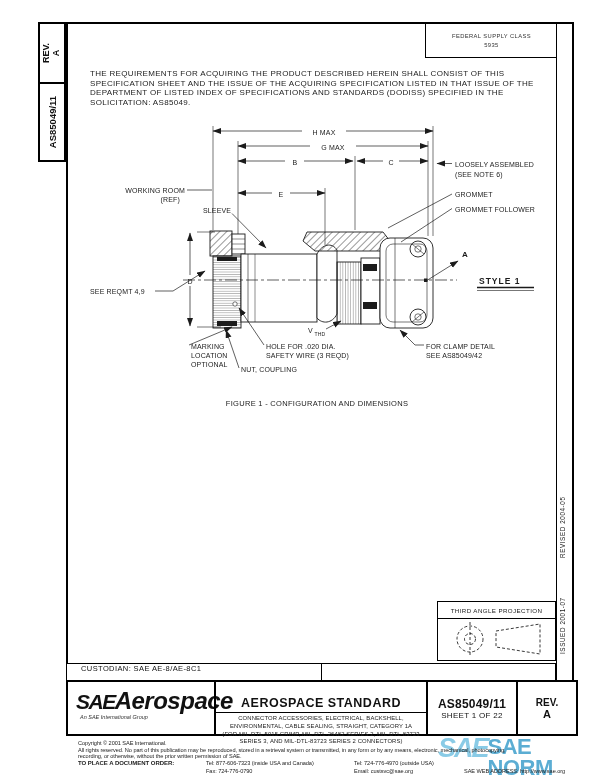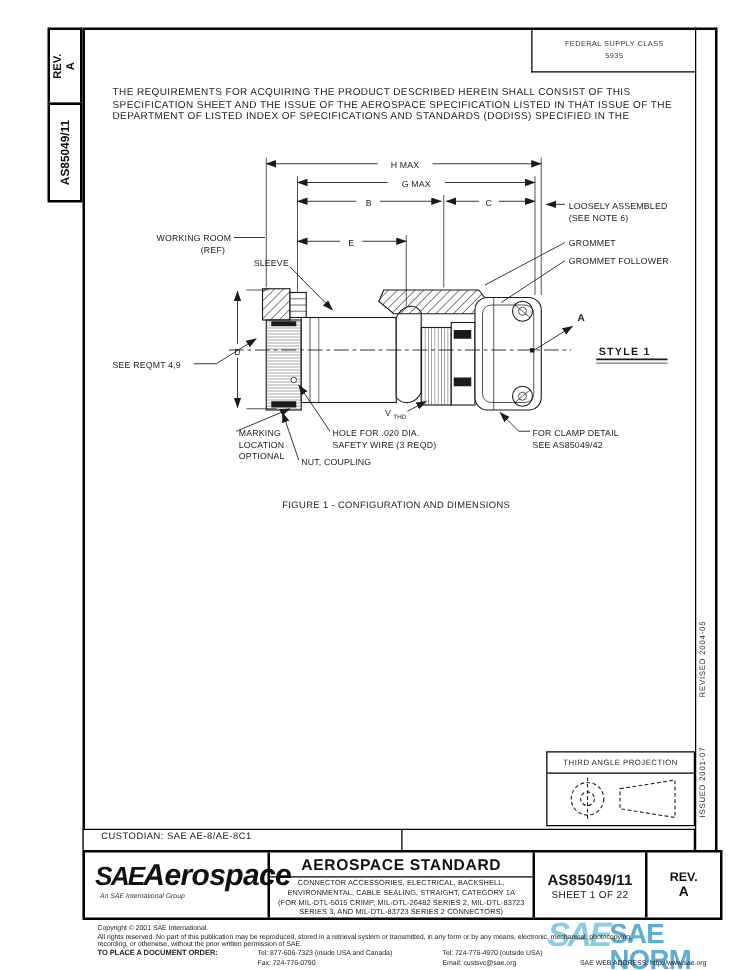--- a/index.html
+++ b/index.html
@@ -26,21 +26,21 @@
   .cust{border:1.5px solid #000;border-bottom:none;display:flex;align-items:flex-start;
         font-size:7.5px;letter-spacing:.4px}
   .cust .div{position:absolute;left:254px;top:0;bottom:0;border-left:1.5px solid #000}
   .tblock{border:2px solid #000;display:flex;background:#fff}
   .tcell{border-left:2px solid #000;box-sizing:border-box;height:100%}
   .tcell:first-child{border-left:none}
   .logo-sae{font-weight:900;font-style:italic;font-size:21px;letter-spacing:-1.5px;line-height:1}
   .logo-aero{font-style:italic;font-size:24px;font-weight:700;letter-spacing:-.5px;line-height:1}
   .logo-sub{font-size:5.5px;font-style:italic;color:#333;margin-top:1px}
   .std-h{font-size:12.5px;font-weight:bold;text-align:center;letter-spacing:.5px;
-         border-bottom:1.5px solid #000;padding:3px 0 2px 0}
+         border-bottom:1.5px solid #000;padding:14px 0 2px 0}
   .std-d{font-size:5.9px;text-align:center;line-height:1.32;letter-spacing:.1px;
          color:#222;padding-top:2px}
   .numcell{display:flex;flex-direction:column;align-items:center;justify-content:center}
   .docnum{font-size:12px;font-weight:bold;letter-spacing:.2px}
   .sheet{font-size:8px;letter-spacing:.3px;margin-top:0}
   .revcell{display:flex;flex-direction:column;align-items:center;justify-content:center}
   .rev-l{font-size:10px;font-weight:bold}
   .rev-v{font-size:11px;font-weight:bold}
   .footer{font-size:5.6px;color:#222;z-index:1}
   .footer .ln{position:absolute;white-space:nowrap;letter-spacing:-.05px}
@@ -73,22 +73,23 @@
   <div class="vtext" style="left:559px;top:654px">ISSUED 2001-07</div>
   <div class="vtext" style="left:559px;top:558px">REVISED 2004-05</div>
 
   <div class="abs fsc" style="left:425px;top:24px;width:131px;height:33px">
     <span>FEDERAL SUPPLY CLASS</span>
     <span>5935</span>
   </div>
 
   <div class="abs intro" style="left:90px;top:69px">
     <div>THE REQUIREMENTS FOR ACQUIRING THE PRODUCT DESCRIBED HEREIN SHALL CONSIST OF THIS</div>
-    <div>SPECIFICATION SHEET AND THE ISSUE OF THE AEROSPACE SPECIFICATION LISTED IN THAT ISSUE OF THE</div>
+    <div>SPECIFICATION SHEET AND THE ISSUE OF THE ACQUIRING SPECIFICATION LISTED IN THAT ISSUE OF THE</div>
     <div>DEPARTMENT OF LISTED INDEX OF SPECIFICATIONS AND STANDARDS (DODISS) SPECIFIED IN THE</div>
+    <div>SOLICITATION: AS85049.</div>
   </div>
 
   <svg class="abs draw" style="left:85px;top:118px" width="465" height="300" viewBox="0 0 465 300">
     <defs>
       <marker id="ar" markerUnits="userSpaceOnUse" markerWidth="9" markerHeight="7" refX="8" refY="3" orient="auto-start-reverse">
         <path d="M0,0 L8.5,3 L0,6 Z" fill="#1b1b1b"></path>
       </marker>
       <pattern id="hatch" width="5" height="5" patternUnits="userSpaceOnUse" patternTransform="rotate(45)">
         <line x1="0" y1="0" x2="0" y2="5" stroke="#333" stroke-width="1"></line>
       </pattern>

